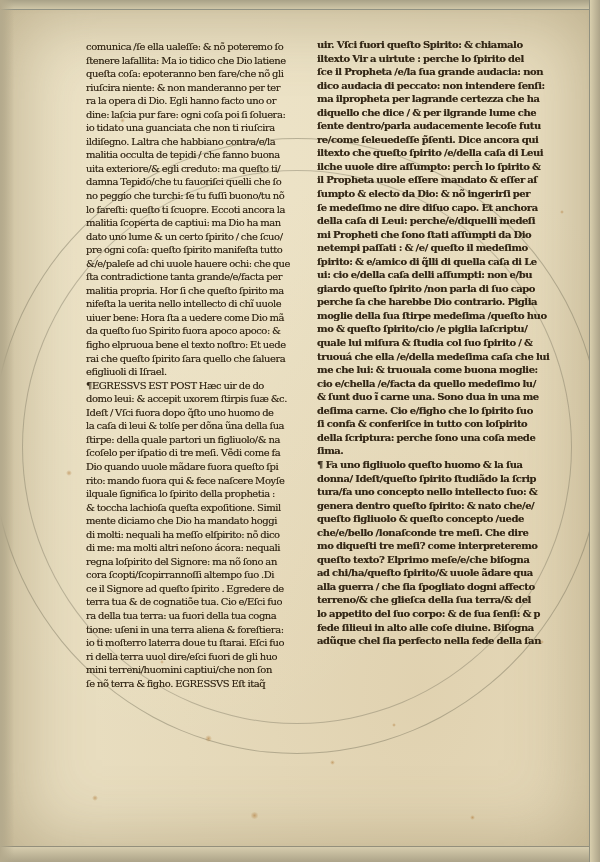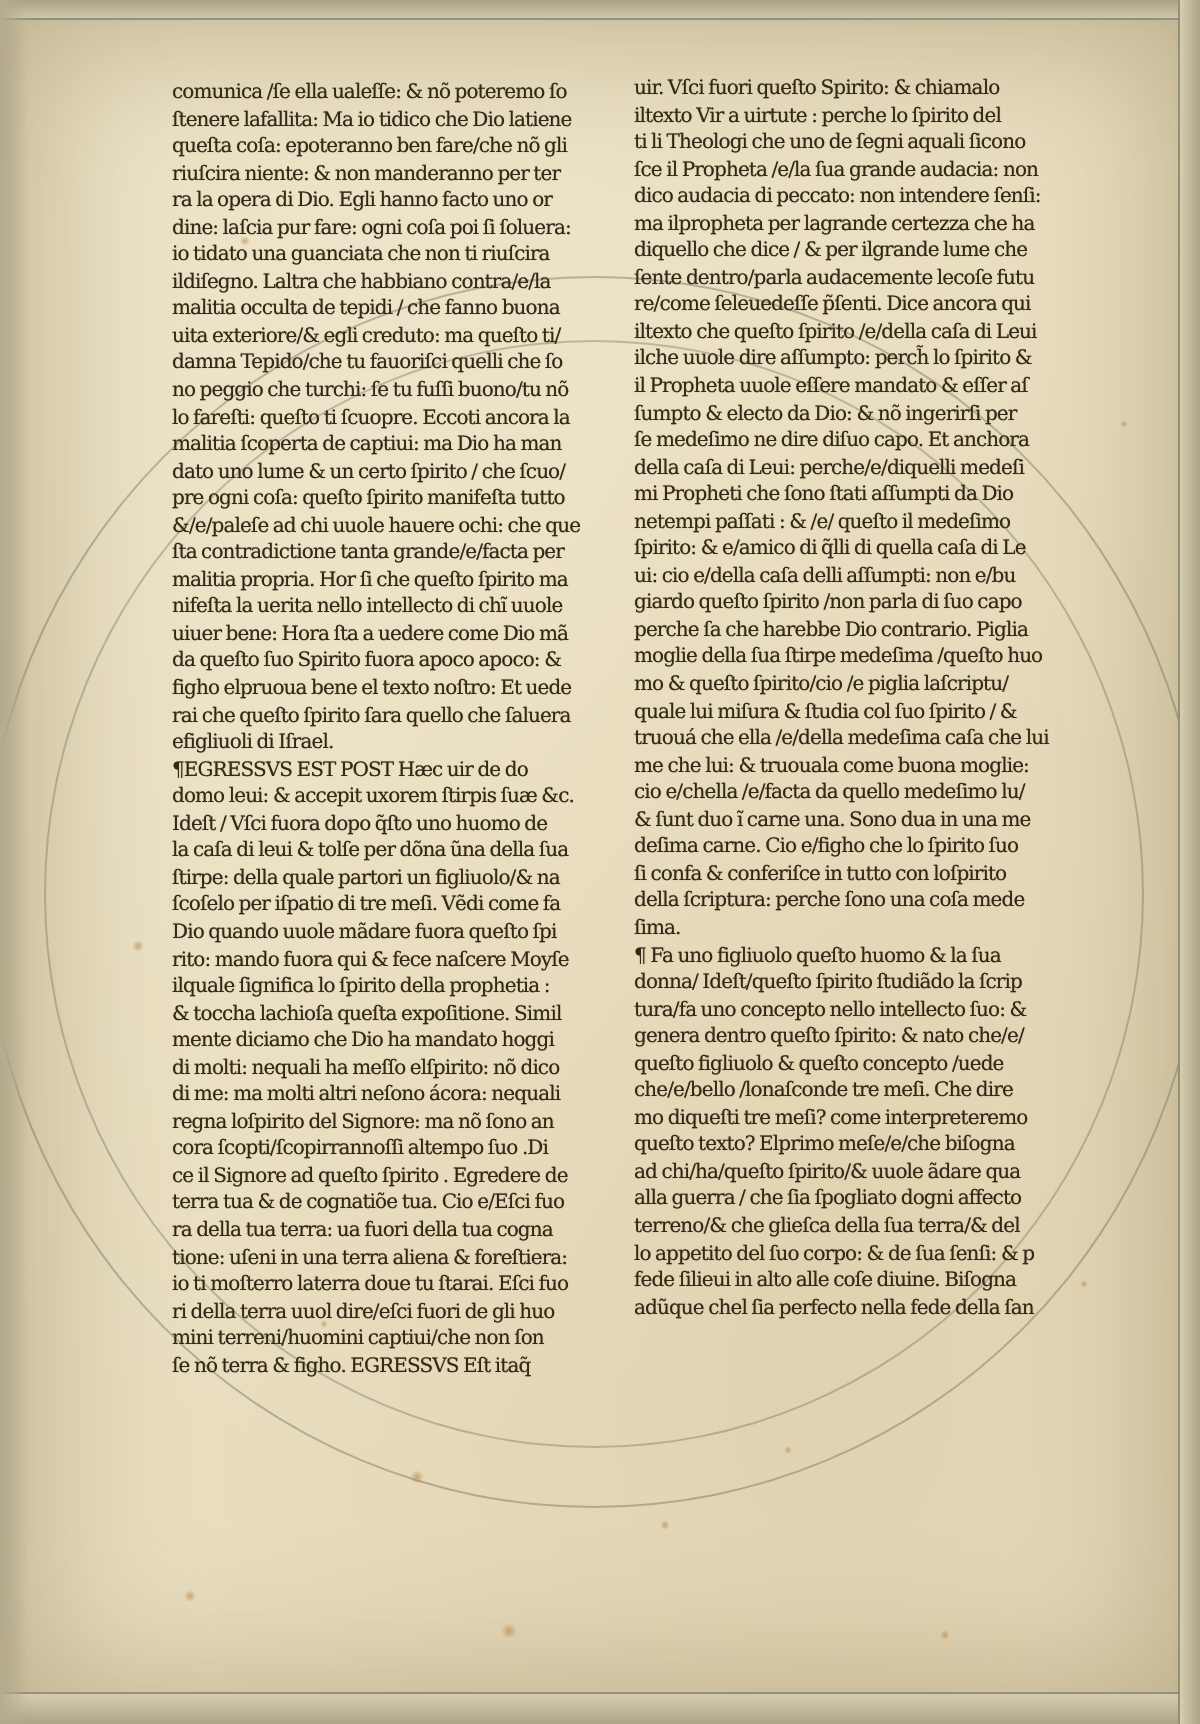--- a/index.html
+++ b/index.html
@@ -25,21 +25,21 @@
   
   .fox{position:absolute;border-radius:50%;pointer-events:none;background:radial-gradient(circle,rgba(170,110,40,.5),rgba(170,110,40,0) 70%);}
   
   .col{
     position:absolute;width:236px;color:#332716;
     font-size:10px;line-height:13.55px;letter-spacing:-0.45px;word-spacing:-0.5px;
     text-shadow:0 0 .4px rgba(51,39,22,.55);
   }
   .col .line{white-space:nowrap;}
   .col-left{left:86px;top:40px;}
-  .col-right{left:317px;top:38px;}
+  .col-right{left:317px;top:38px;font-weight:bold;}
 </style>
 </head>
 <body>
 
 <div class="scan">
 
   <div class="stamp stamp-outer"></div>
   <div class="stamp stamp-inner"></div>
 
   <div class="fox" style="left:120px;top:118px;width:5px;height:5px;"></div>
@@ -100,21 +100,20 @@
       <div class="line">ra della tua terra: ua fuori della tua cogna</div>
       <div class="line">tione: uſeni in una terra aliena &amp; foreſtiera:</div>
       <div class="line">io ti moſterro laterra doue tu ſtarai. Eſci fuo</div>
       <div class="line">ri della terra uuol dire/eſci fuori de gli huo</div>
       <div class="line">mini terreni/huomini captiui/che non ſon</div>
       <div class="line">ſe nõ terra &amp; figho. EGRESSVS Eſt itaq̃</div>
     </div>
   <div class="col col-right">
       <div class="line">uir. Vſci fuori queſto Spirito: &amp; chiamalo</div>
       <div class="line">iltexto Vir a uirtute : perche lo ſpirito del</div>
-      <div class="line">ti li Theologi che uno de ſegni aquali ſicono</div>
       <div class="line">ſce il Propheta /e/la ſua grande audacia: non</div>
       <div class="line">dico audacia di peccato: non intendere ſenſi:</div>
       <div class="line">ma ilpropheta per lagrande certezza che ha</div>
       <div class="line">diquello che dice / &amp; per ilgrande lume che</div>
       <div class="line">ſente dentro/parla audacemente lecoſe futu</div>
       <div class="line">re/come ſeleuedeſſe p̃ſenti. Dice ancora qui</div>
       <div class="line">iltexto che queſto ſpirito /e/della caſa di Leui</div>
       <div class="line">ilche uuole dire aſſumpto: perch̃ lo ſpirito &amp;</div>
       <div class="line">il Propheta uuole eſſere mandato &amp; eſſer aſ</div>
       <div class="line">ſumpto &amp; electo da Dio: &amp; nõ ingerirſi per</div>

